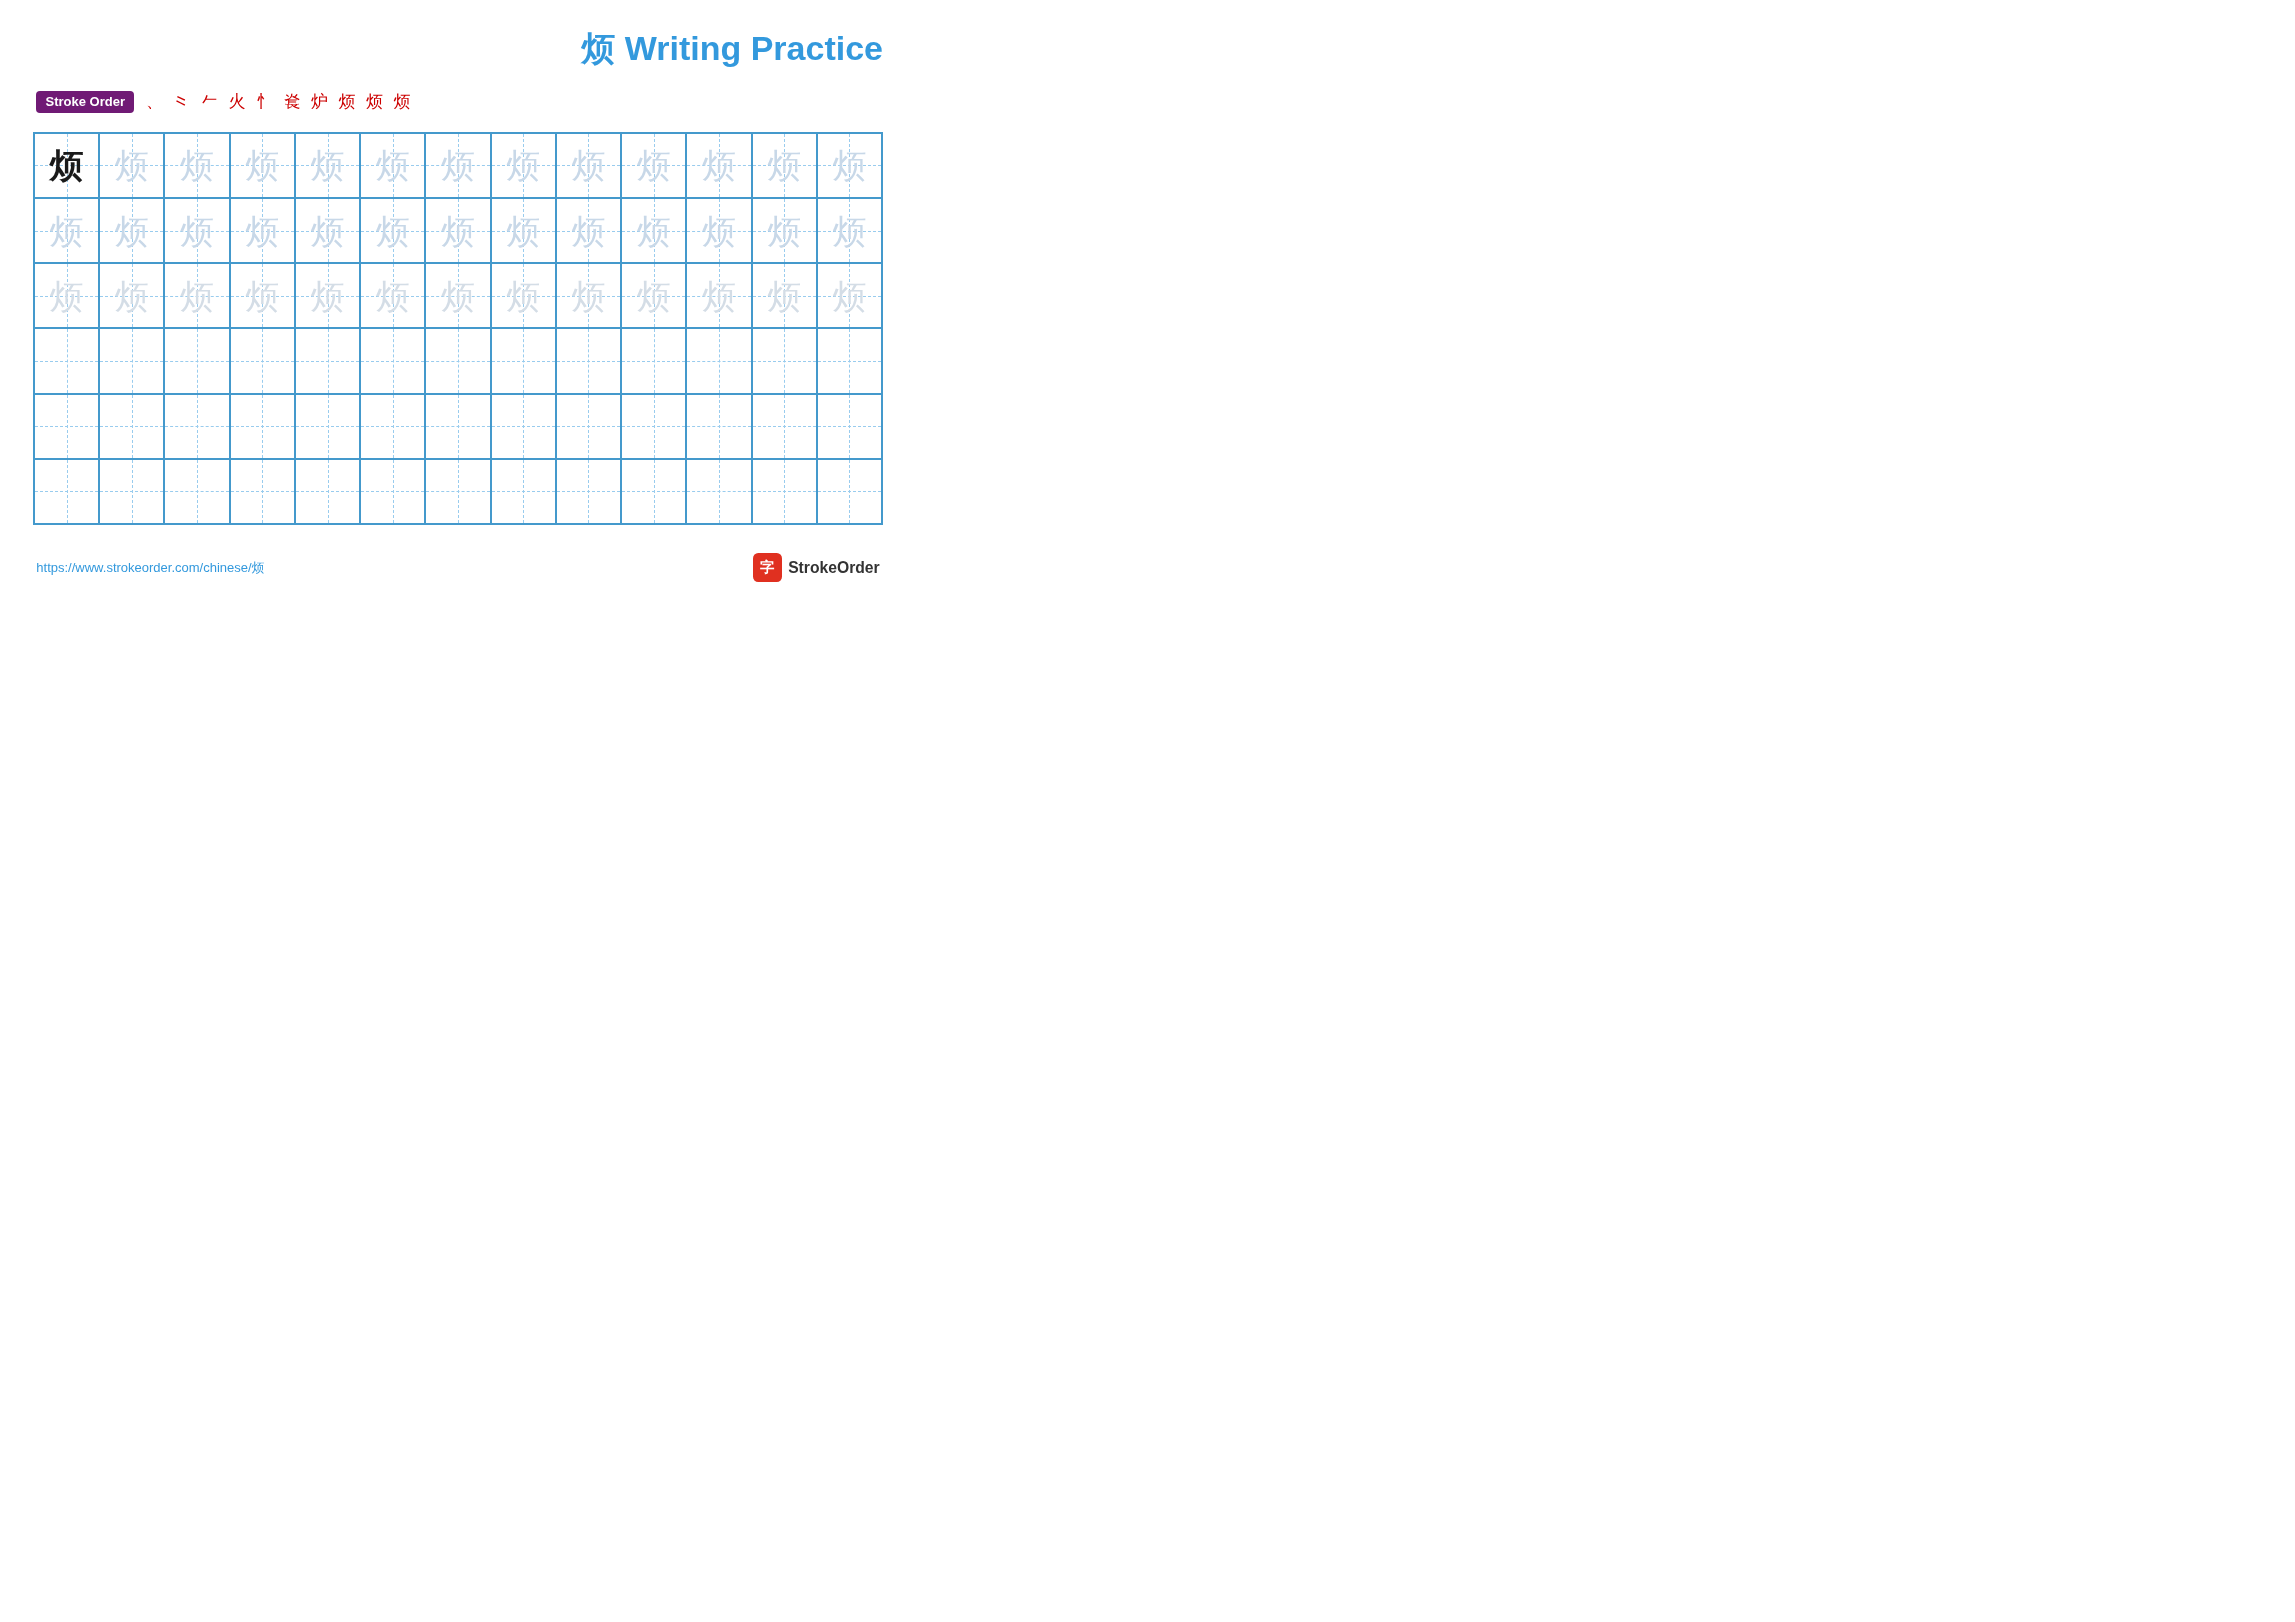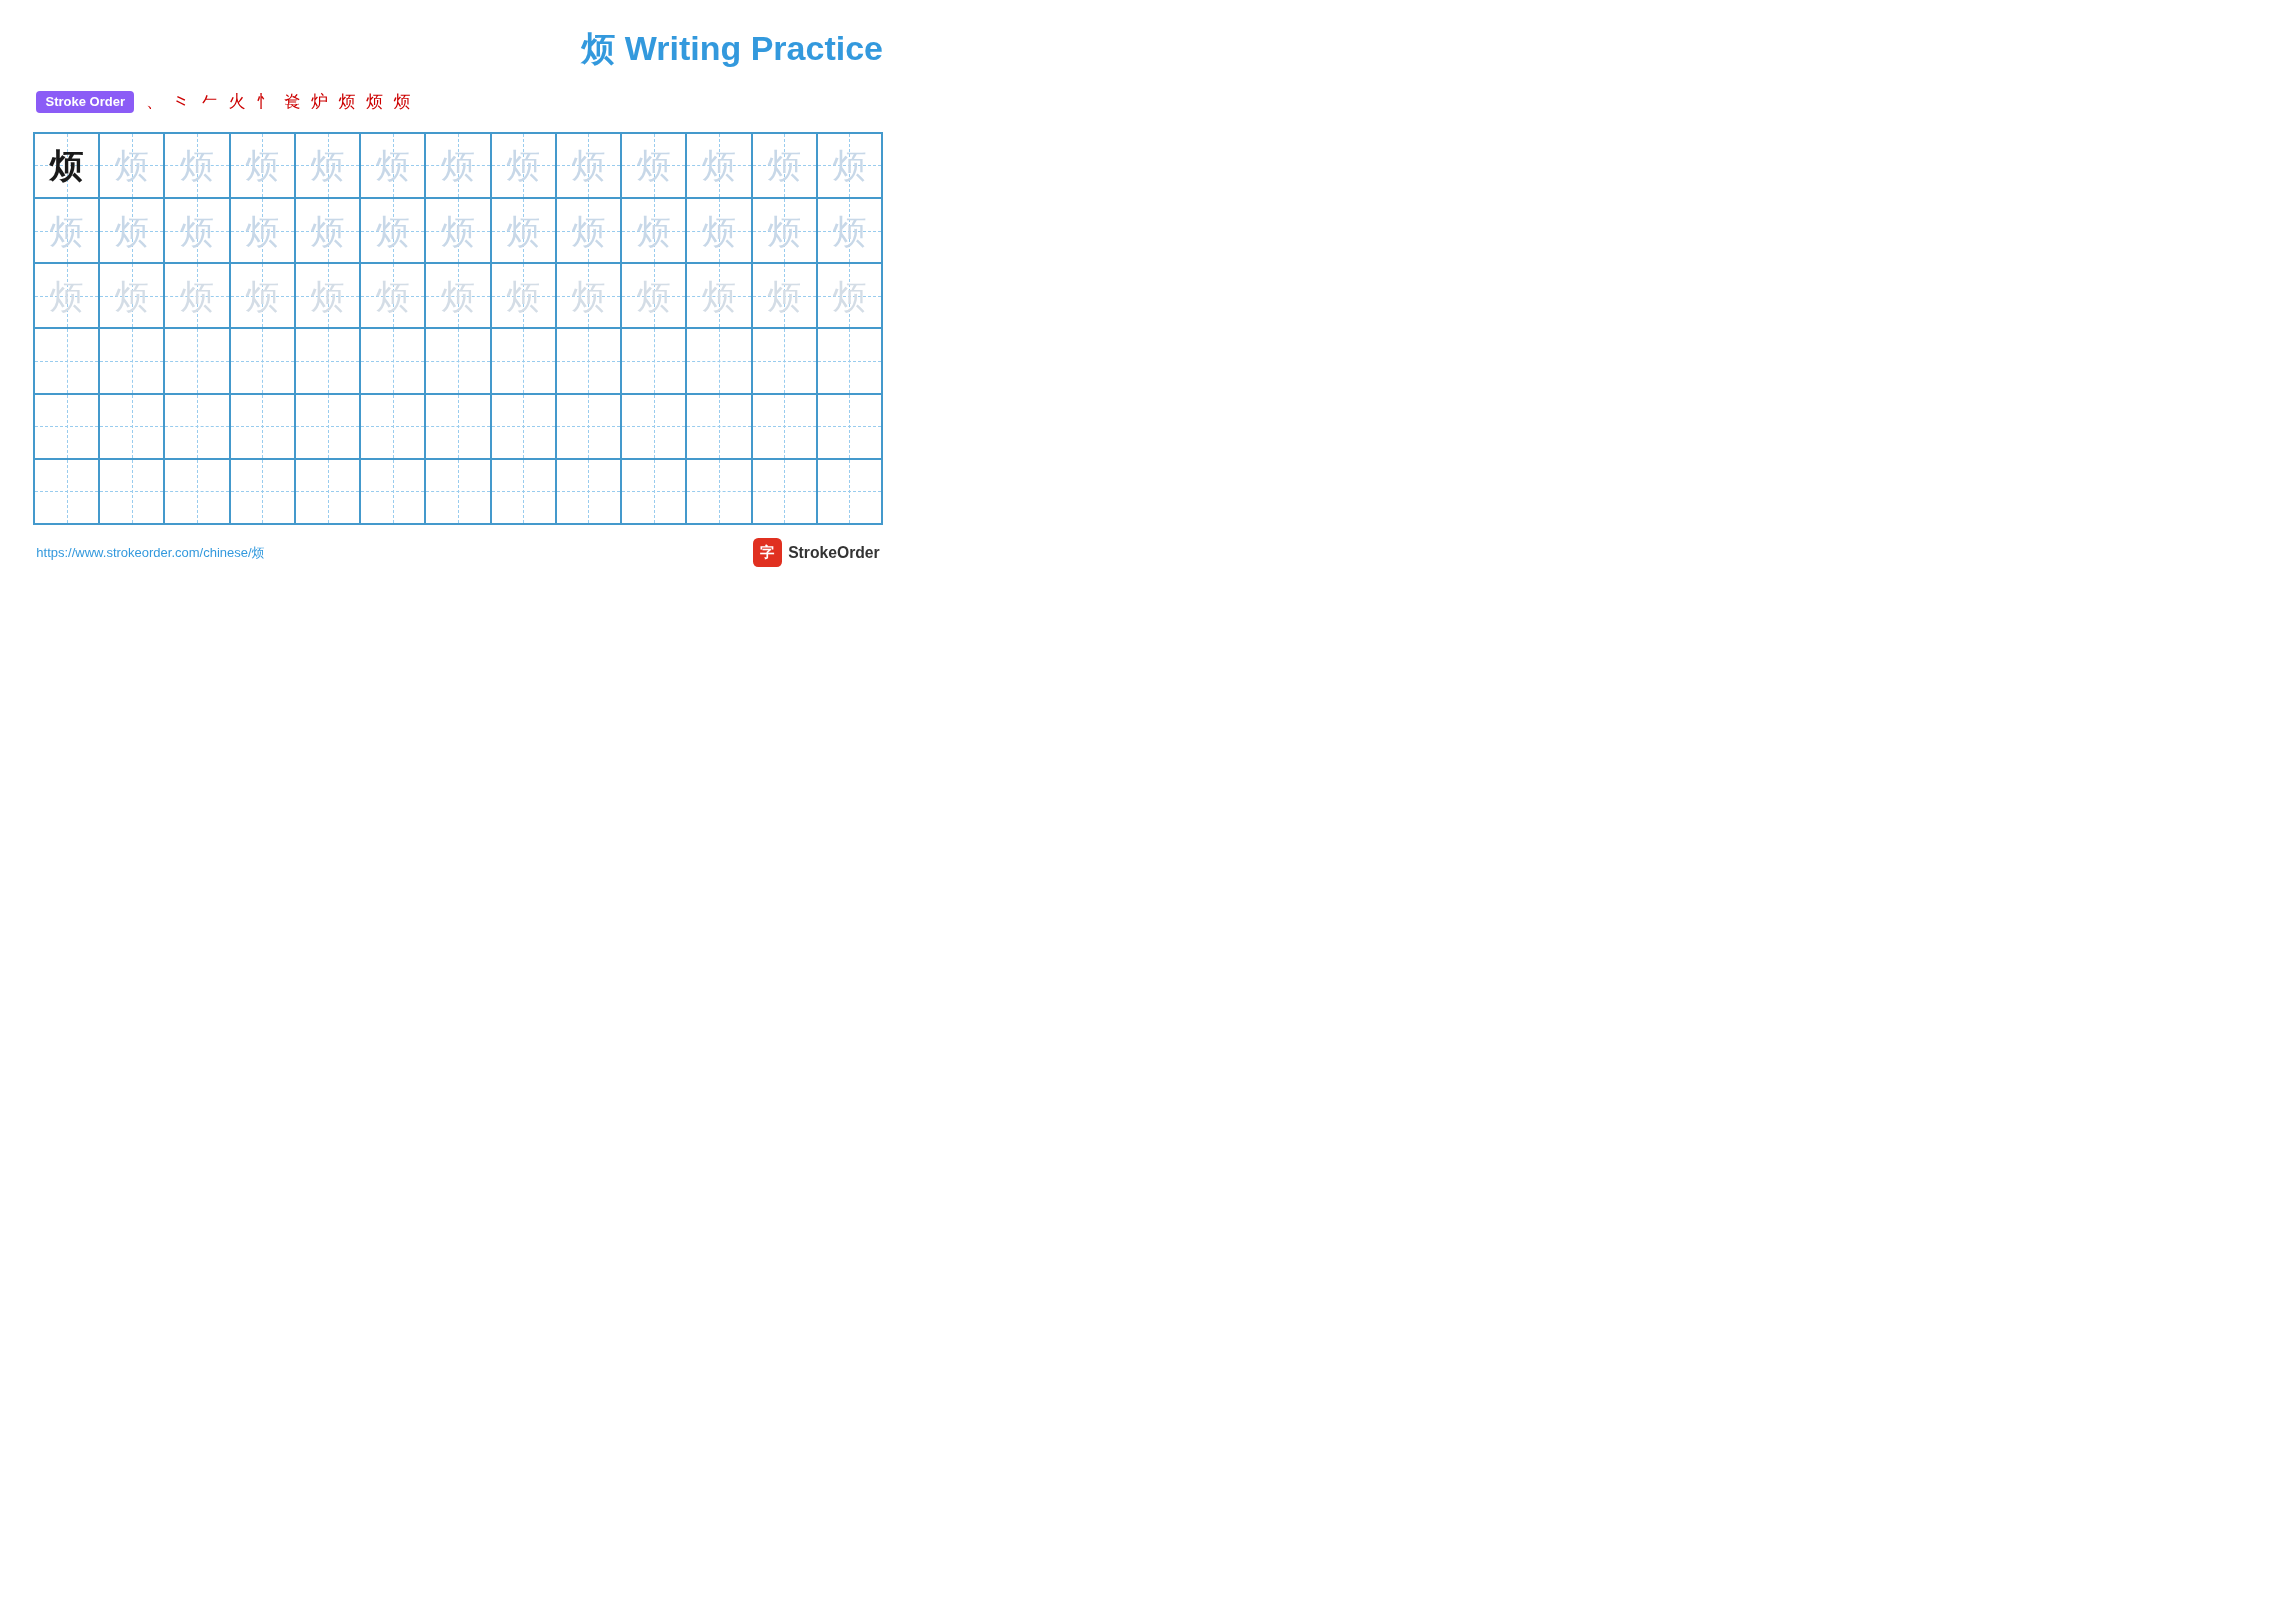--- a/index.html
+++ b/index.html
@@ -24,21 +24,21 @@
 
     
     .stroke-order-row {
       display: flex;
       align-items: center;
       gap: 11.8px;
       margin-bottom: 18.3px;
       padding-left: 3.3px;
     }
     .stroke-order-badge {
-      background: #8b5cf6;
+      background: #701a75;
       color: white;
       font-size: 13px;
       font-weight: bold;
       border-radius: 3.9px;
       padding: 3.3px 9.2px;
       white-space: nowrap;
     }
     .stroke-steps {
       display: flex;
       align-items: center;
@@ -102,21 +102,21 @@
     }
     .cell-char.light2 {
       color: #d4dde6;
     }
 
     
     .footer {
       display: flex;
       justify-content: space-between;
       align-items: center;
-      margin-top: 13px;
+      margin-top: 28px;
       padding: 0 3.3px;
     }
     .footer-url {
       color: #3399dd;
       font-size: 13px;
       text-decoration: none;
     }
     .footer-logo {
       display: flex;
       align-items: center;

